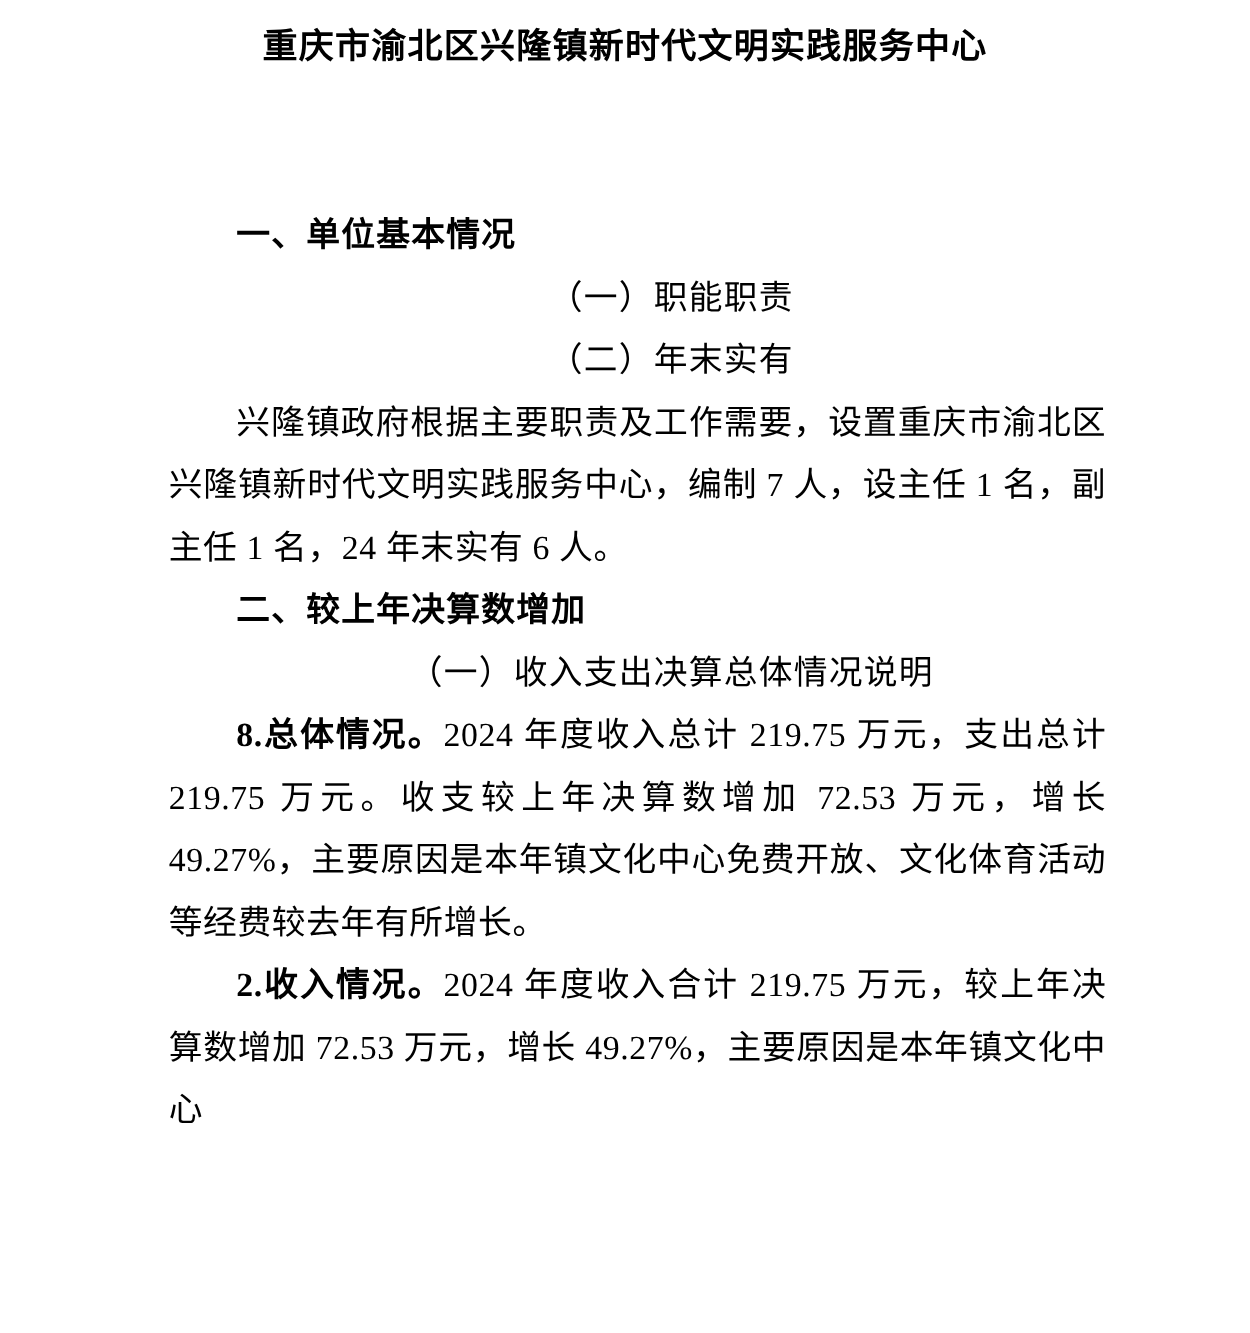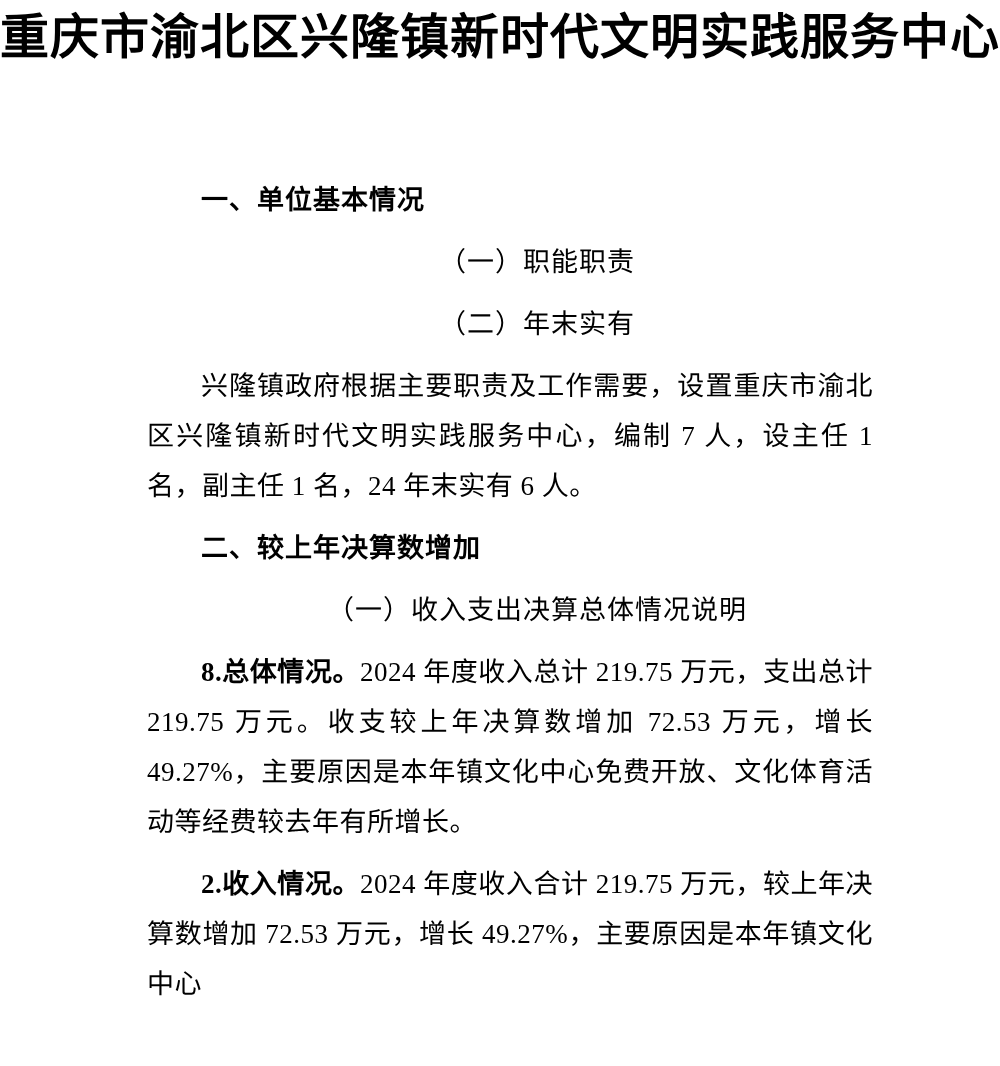--- a/index.html
+++ b/index.html
@@ -13,35 +13,35 @@
     height: 1066px;
     background: #ffffff;
     color: #000000;
     overflow: hidden;
     font-family: "Liberation Serif", "DejaVu Serif", serif;
   }
   .title-block {
     padding-top: 14px;
     text-align: center;
     font-weight: 700;
-    font-size: 49px;
+    font-size: 28px;
     line-height: 48px;
     letter-spacing: 1px;
     font-family: "Liberation Serif", "DejaVu Serif", serif;
   }
   .content {
     position: absolute;
     left: 135px;
     top: 163px;
     width: 750px;
     font-size: 27px;
     line-height: 50px;
   }
   .content p {
-    margin: 12px;
+    margin: 0;
     text-indent: 2em;
     text-align: justify;
     text-justify: inter-character;
   }
   .content p.h1 {
     font-family: "Liberation Sans", "DejaVu Sans", sans-serif;
     font-weight: 700;
     text-align: left;
     letter-spacing: 1px;
   }

